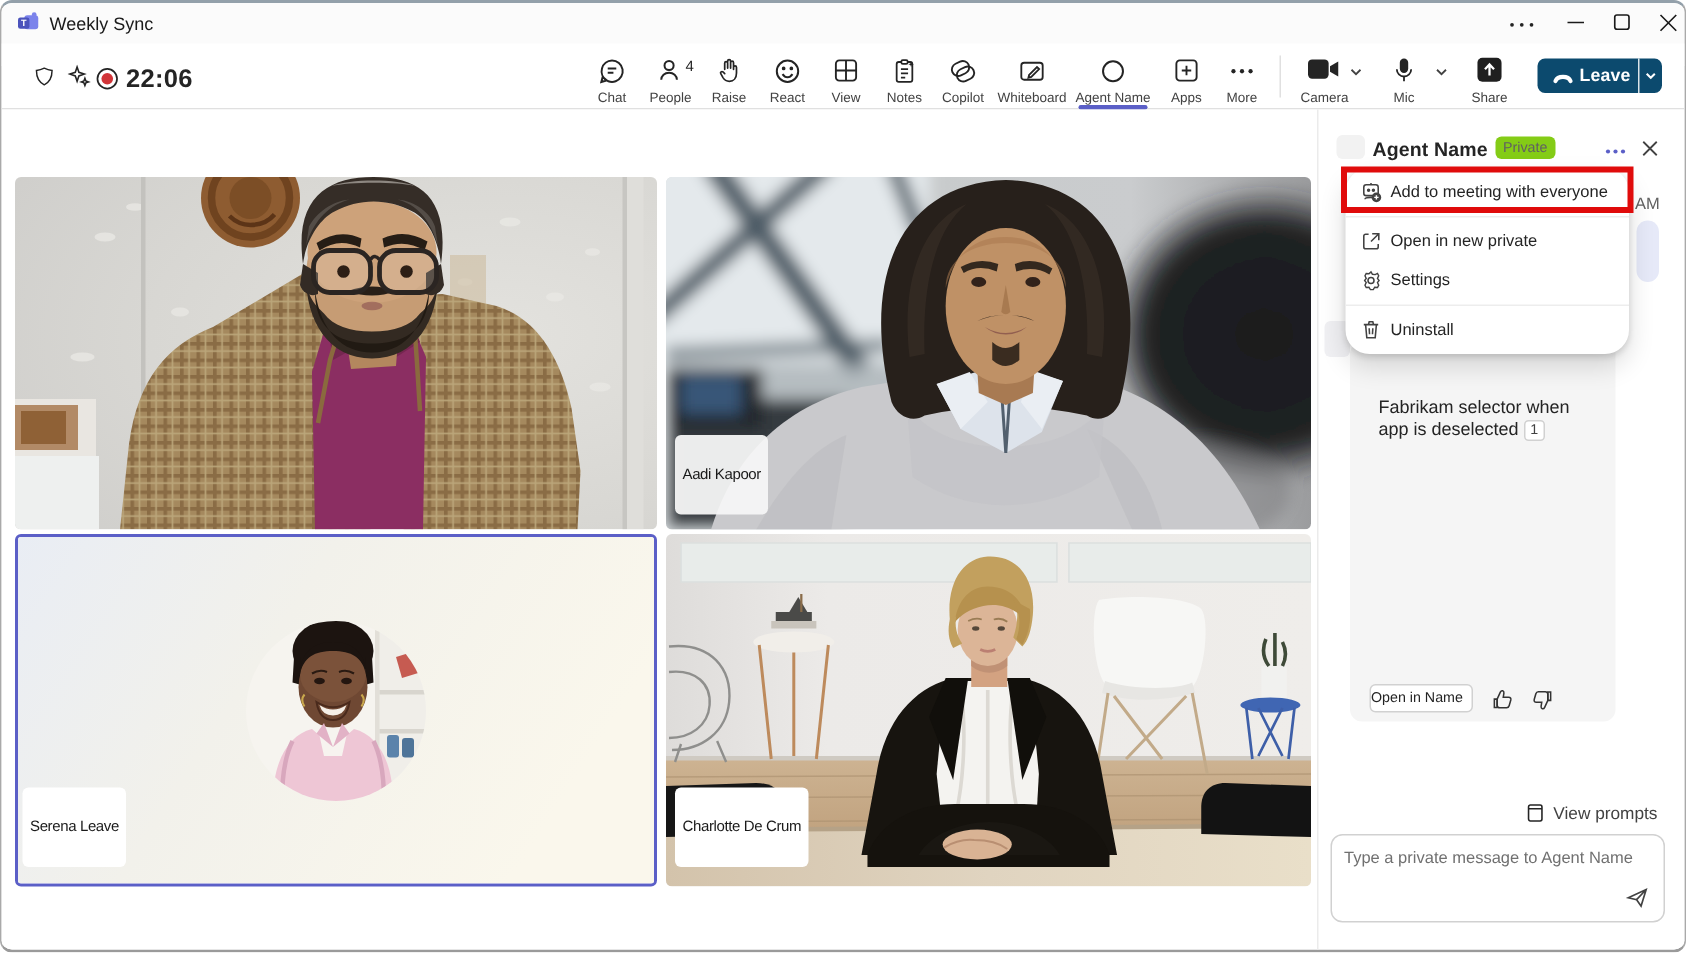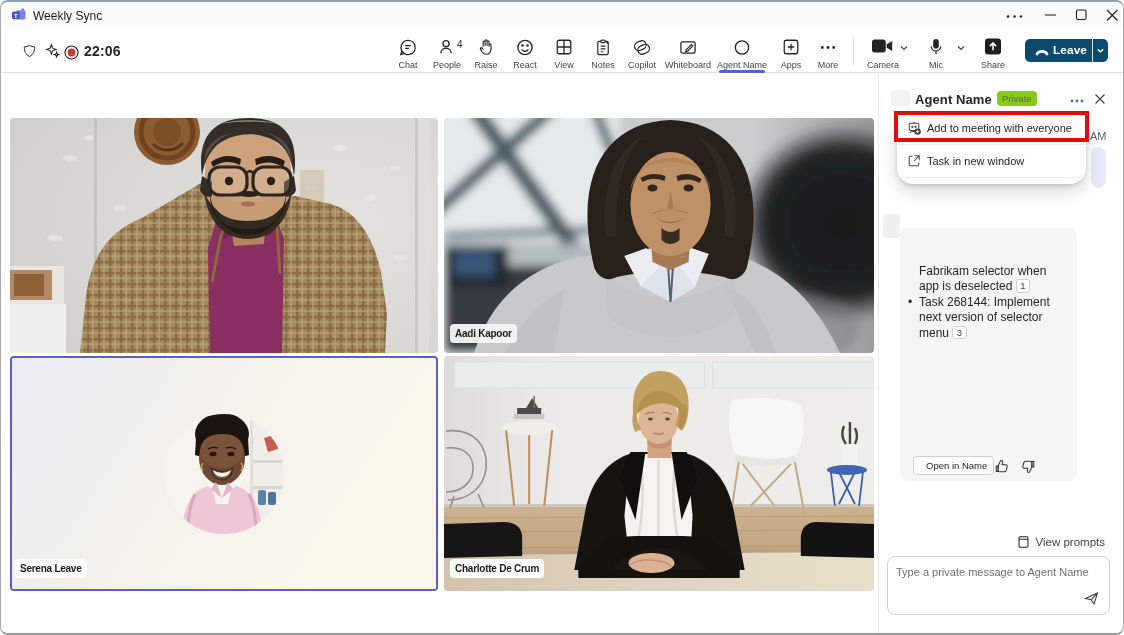--- a/index.html
+++ b/index.html
@@ -7,40 +7,40 @@
 #win { position:absolute; left:0; top:0; width:1124px; height:635px; background:#fff; border:1px solid #a9a9a9; border-top:2px solid #93a0aa; border-bottom:2px solid #9a9a9a; border-radius:8px 8px 8px 8px; overflow:hidden; }
 
 #titlebar { position:absolute; left:0; top:0; width:100%; height:42px; background:#fbfbfb; border-bottom:1px solid #e5e5e5; }
 #title-text { position:absolute; left:32px; top:7px; font-size:12px; color:#1a1a1a; }
 .winctl { position:absolute; top:0; width:30px; height:25px; color:#1a1a1a; text-align:center; }
 
 #toolbar { position:absolute; left:0; top:27px; width:100%; height:44px; background:#fff; border-bottom:1px solid #e0e0e0; }
 .tbtn { position:absolute; top:3px; width:40px; height:40px; text-align:center; }
 .tbtn .lbl { position:absolute; top:28px; width:100%; font-size:9px; color:#424242; white-space:nowrap; }
 .tbtn svg { position:absolute; top:6px; left:50%; transform:translateX(-50%); }
-#timer { position:absolute; left:83px; top:13.5px; font-size:14px; font-weight:600; color:#242424; letter-spacing:0.2px; }
+#timer { position:absolute; left:83px; top:13.5px; font-size:17px; font-weight:600; color:#242424; letter-spacing:0.2px; }
 
 #stage { position:absolute; left:0; top:71px; width:877px; height:561px; background:#fff; }
 .tile { position:absolute; border-radius:4px; overflow:hidden; }
 .tile svg { display:block; }
-.namelbl { position:absolute; background:rgba(245,245,245,0.95); color:#1a1a1a; font-size:10px; font-weight:700; letter-spacing:-0.25px; padding:4px 5px; border-radius:4px; white-space:nowrap; }
+.namelbl { position:absolute; background:rgba(245,245,245,0.95); color:#1a1a1a; font-size:10px; font-weight:400; letter-spacing:-0.25px; padding:21px 5px; border-radius:4px; white-space:nowrap; }
 
 #panel { position:absolute; left:877px; top:71px; width:245px; height:561px; background:#fff; border-left:1px solid #ebebeb; }
 #ph-icon { position:absolute; left:12px; top:17px; width:19px; height:15.5px; border-radius:4px; background:#f2f2f2; }
 #ph-name { position:absolute; left:36px; top:19px; font-size:13px; font-weight:700; color:#242424; letter-spacing:0.1px; }
 #ph-badge { position:absolute; left:118px; top:18px; height:15px; padding:2px 5px; font-size:9.5px; color:#616161; background:#84cc16; border-radius:4px; }
 
 .graybubble { position:absolute; background:#f5f5f5; border-radius:8px; }
 #msgtext { position:absolute; left:29px; top:191px; width:162px; font-size:12px; line-height:15.45px; color:#242424; }
 #msgtext ul { list-style:none; }
 #msgtext li { position:relative; padding-left:11px; }
 #msgtext .cont { padding-left:11px; }
 #msgtext li:before { content:"•"; position:absolute; left:0px; top:0; }
 .cit { display:inline-block; font-size:9.5px; color:#424242; border:1px solid #d1d1d1; background:#fff; border-radius:3px; padding:0 3.5px; line-height:11.5px; vertical-align:1px; }
-#openbtn { position:absolute; left:34px; top:383px; font-size:9.5px; color:#242424; background:#fff; border:1px solid #d1d1d1; border-radius:4px; padding:3px 6px 3px 12px; }
+#openbtn { position:absolute; left:34px; top:383px; font-size:9.5px; color:#242424; background:#fff; border:1px solid #d1d1d1; border-radius:4px; padding:3px 6px 3px 0; }
 
 #menu { position:absolute; left:18px; top:39px; width:189px; background:#fff; border-radius:16px; padding:3px 0; box-shadow:0 2px 4px rgba(0,0,0,.14), 0 8px 18px rgba(0,0,0,.14); }
 .mi { position:relative; height:26px; }
 .mi .mico { position:absolute; left:9px; top:5px; }
 .mi .mtxt { position:absolute; left:30px; top:7px; font-size:11px; color:#242424; white-space:nowrap; }
 .mdiv { height:1px; background:#ededed; margin:3px 0; }
 #redbox { position:absolute; left:15px; top:37.5px; width:195px; height:31px; border:4px solid #e00b0b; z-index:10; }
 
 #viewprompts { position:absolute; left:0; top:462px; width:226px; text-align:right; font-size:11.5px; color:#424242; }
 #inputbox { position:absolute; left:8px; top:483px; width:223px; height:59px; border:1px solid #d1d1d1; border-radius:8px; background:#fff; }
@@ -538,21 +538,20 @@
     <div style="position:absolute;left:211px;top:57px;font-size:11px;color:#616161">AM</div>
     <div style="position:absolute;left:212px;top:74px;width:15px;height:41px;background:#e6e9f8;border-radius:8px"></div>
 
     <div style="position:absolute;left:4px;top:141px;width:17px;height:24px;background:#f0f0f3;border-radius:4px"></div>
 
     <div class="graybubble" style="left:21px;top:155px;width:177px;height:253px;"></div>
     <div id="msgtext">
       <div class="cont">Fabrikam selector when</div>
       <div class="cont">app is deselected <span class="cit">1</span></div>
       <ul>
-        <li>Task 268144: Implement next version of selector menu <span class="cit">3</span></li>
       </ul>
     </div>
     <div id="openbtn">Open in Name</div>
     <svg width="17" height="17" style="position:absolute;left:114px;top:385px" viewBox="0 0 20 20" fill="none" stroke="#333" stroke-width="1.2">
         <path d="M6 9.5 L8.5 4 c1 -2 3 -1 2.8 .8 L10.8 8 h4.2 c1.4 0 2 1 1.7 2.2 l-1.3 4.5 c-.3 1 -1 1.6 -2 1.6 H8 c-1 0 -2 -.8 -2 -2 z"></path>
         <path d="M6 9.5 H3.8 v6.5 H6 z"></path>
       </svg>
     <svg width="17" height="17" style="position:absolute;left:141px;top:385px;transform:rotate(180deg)" viewBox="0 0 20 20" fill="none" stroke="#333" stroke-width="1.2">
         <path d="M6 9.5 L8.5 4 c1 -2 3 -1 2.8 .8 L10.8 8 h4.2 c1.4 0 2 1 1.7 2.2 l-1.3 4.5 c-.3 1 -1 1.6 -2 1.6 H8 c-1 0 -2 -.8 -2 -2 z"></path>
         <path d="M6 9.5 H3.8 v6.5 H6 z"></path>
@@ -570,23 +569,38 @@
             <path d="M14.5 12.7 v3.6 M12.7 14.5 h3.6" stroke="#fff" stroke-width="1.2"></path>
           </svg>
           <div class="mtxt">Add to meeting with everyone</div>
         </div>
       <div class="mdiv"></div>
       <div class="mi">
           <svg class="mico" width="16" height="16" viewBox="0 0 20 20" fill="none" stroke="#424242" stroke-width="1.3">
             <path d="M8 4 H5.5 A1.5 1.5 0 0 0 4 5.5 v9 A1.5 1.5 0 0 0 5.5 16 h9 a1.5 1.5 0 0 0 1.5 -1.5 V12"></path>
             <path d="M11 3.5 h5.5 v5.5 M16.5 3.5 L10 10"></path>
           </svg>
-          <div class="mtxt">Task in new window</div>
+          <div class="mtxt">Open in new private</div>
+        </div>
+      <div class="mi">
+          <svg class="mico" width="16" height="16" viewBox="0 0 20 20" fill="none" stroke="#424242" stroke-width="1.3">
+            <circle cx="10" cy="10" r="2.5"></circle>
+            <path d="M10 2.8 l1.2 2 2.3 .3 1.9 -1 1 1.9 -1 2.3 1.3 1.7 -1.3 1.7 1 2.3 -1 1.9 -2.3 -.3 -1.2 2 h-2.4 l-1.2 -2 -2.3 .3 -1 -1.9 1 -2.3 -1.3 -1.7 1.3 -1.7 -1 -2.3 1 -1.9 2.3 .3 z" stroke-width="1.2"></path>
+          </svg>
+          <div class="mtxt">Settings</div>
         </div>
       <div class="mdiv"></div>
+      <div class="mi">
+          <svg class="mico" width="16" height="16" viewBox="0 0 20 20" fill="none" stroke="#424242" stroke-width="1.3">
+            <path d="M4 5.5 h12 M8 5 l.5 -1.8 h3 L12 5 M5.5 5.5 l1 11 h7 l1 -11"></path>
+            <line x1="8.5" y1="8.5" x2="8.8" y2="13.5"></line>
+            <line x1="11.5" y1="8.5" x2="11.2" y2="13.5"></line>
+          </svg>
+          <div class="mtxt">Uninstall</div>
+        </div>
     </div>
     <div id="redbox"></div>
 
     <div id="inputbox">
       <div class="ph">Type a private message to Agent Name</div>
       <svg width="17" height="17" style="position:absolute;right:9px;bottom:7px" viewBox="0 0 20 20" fill="none" stroke="#424242" stroke-width="1.3">
           <path d="M3 10 L17 3.5 L13 16.5 L9.5 11.5 Z M9.5 11.5 L17 3.5"></path>
         </svg>
     </div>
     <div id="viewprompts"><svg width="13" height="14" style="vertical-align:-3px;margin-right:6px" viewBox="0 0 16 16" fill="none" stroke="#242424" stroke-width="1.3">

